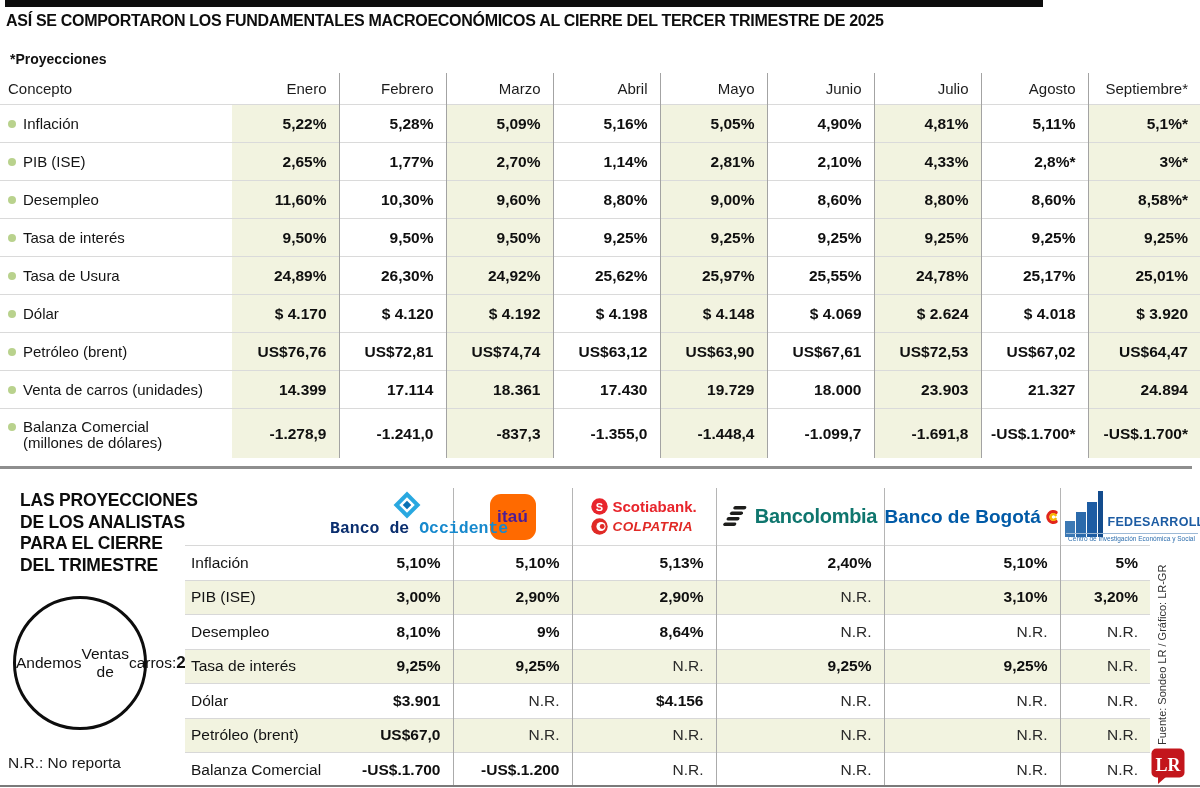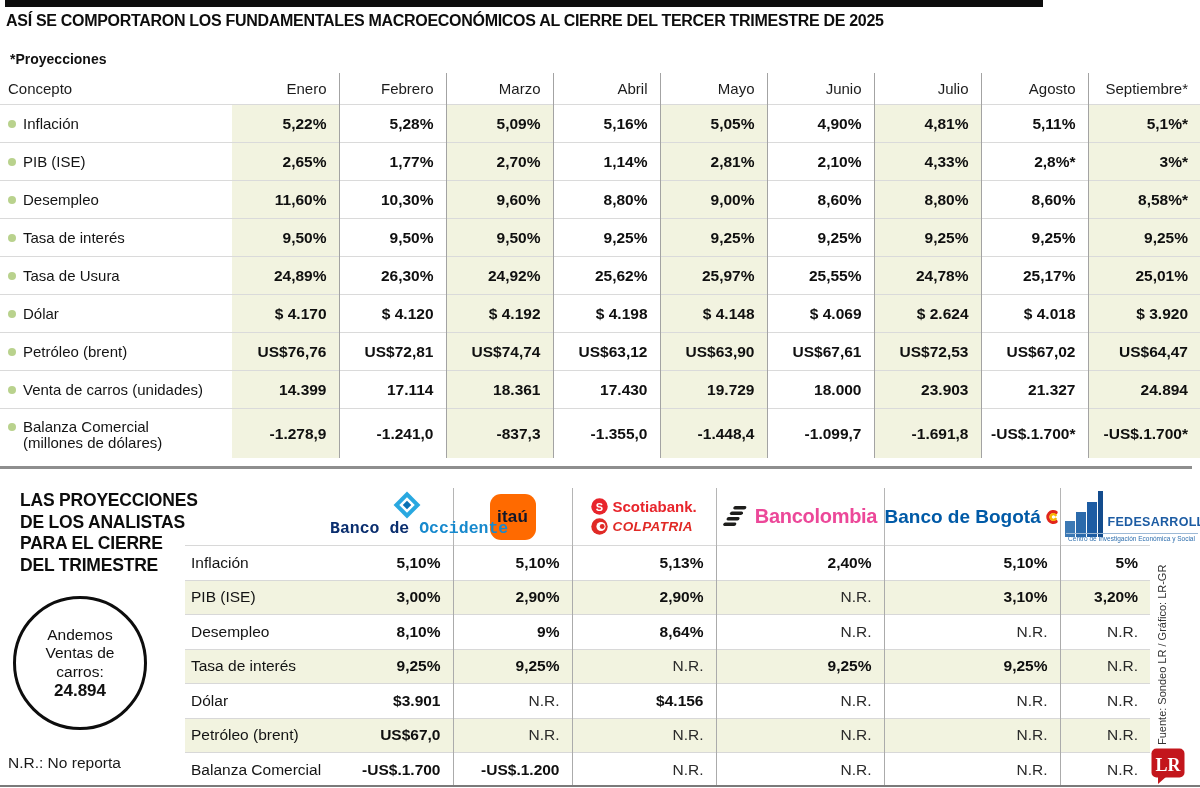--- a/index.html
+++ b/index.html
@@ -16,21 +16,21 @@
   table.main tr.tall td{height:47px;}
   table.main td.lbl{padding-left:8px;color:#141414;line-height:17px;}
   table.main td.val{font-weight:700;text-align:right;padding-right:12px;color:#0f0f0f;font-size:15.5px;}
   .stripe{background:#f2f3e0;}
   .sep{border-left:1px solid #a3a3a3;}
   .dot{display:inline-block;width:8px;height:8px;border-radius:50%;background:#b9d28d;margin-right:7px;vertical-align:1px;}
   .lbl2{margin-left:15px;line-height:15px;}
   .divider{position:absolute;left:0;top:466px;width:1192px;height:3px;background:#8e8e8e;}
   
   .analysts-heading{position:absolute;left:20px;top:490px;font-size:17.5px;font-weight:700;line-height:21.5px;letter-spacing:-0.2px;color:#0d0d0d;}
-  .circle{position:absolute;left:13px;top:596px;width:134px;height:134px;border:3.5px solid #0d0d0d;border-radius:50%;box-sizing:border-box;display:flex;flex-direction:column;align-items:center;justify-content:center;text-align:center;font-size:15.5px;line-height:18.5px;background:#fff;}
+  .circle{position:absolute;left:13px;top:596px;width:134px;height:134px;border:3.5px solid #0d0d0d;border-radius:50%;box-sizing:border-box;display:flex;flex-direction:row;align-items:center;text-align:center;font-size:15.5px;line-height:18.5px;background:#fff;}
   .circle-value{font-weight:700;font-size:17px;margin-top:1px;}
   .nr-note{position:absolute;left:8px;top:754px;font-size:15.5px;color:#1a1a1a;}
   
   table.analysts{position:absolute;left:185px;top:488px;width:965px;border-collapse:collapse;table-layout:fixed;}
   table.analysts thead tr{height:57px;}
   table.analysts th{vertical-align:middle;padding:0;font-weight:400;}
   table.analysts th.sep{border-left:1px solid #b5b5b5;}
   table.analysts tbody tr{height:34.5px;border-top:1px solid #d8d8d8;}
   table.analysts tbody tr.alt{background:#f2f3e0;}
   table.analysts td{vertical-align:middle;white-space:nowrap;font-size:15.5px;}
@@ -38,25 +38,25 @@
   td.aval{font-weight:700;text-align:right;padding-right:12px;color:#0f0f0f;}
   td.aval.nr{font-weight:400;color:#2a2a2a;}
   table.analysts td.sep{border-left:1px solid #ababab;}
   
   .bdo{position:relative;height:57px;}
   .bdo svg{position:absolute;left:62px;top:2px;}
   .bdo-text{position:absolute;left:0;bottom:7px;width:100%;text-align:center;font-size:16.5px;font-weight:700;white-space:nowrap;font-family:Liberation Mono, monospace;}
   .bdo-dark{color:#0a2e6e;}
   .bdo-light{color:#1789cd;}
   .itau-wrap{display:flex;justify-content:center;align-items:center;height:57px;}
-  .itau{width:46px;height:46px;background:#ff6a00;border-radius:11px;color:#0f172a;font-size:17px;font-weight:700;display:flex;align-items:center;justify-content:center;letter-spacing:0.2px;}
+  .itau{width:46px;height:46px;background:#ff6a00;border-radius:11px;color:#4c1d95;font-size:17px;font-weight:700;display:flex;align-items:center;justify-content:center;letter-spacing:0.2px;}
   .scotia{display:flex;flex-direction:column;gap:3px;align-items:flex-start;padding-left:18px;}
   .scotia-line{display:flex;align-items:center;gap:5px;font-size:15px;font-weight:700;color:#e8252c;}
   .colpatria-line{display:flex;align-items:center;gap:5px;font-size:13.5px;font-weight:700;font-style:italic;color:#e02a26;letter-spacing:0.4px;}
-  .bcol{display:flex;align-items:center;justify-content:center;gap:6px;font-size:20px;font-weight:700;color:#ec4899;letter-spacing:-0.3px;}
+  .bcol{display:flex;align-items:center;justify-content:center;gap:6px;font-size:20px;font-weight:700;color:#0f766e;letter-spacing:-0.3px;}
   .bog{display:flex;align-items:center;justify-content:center;gap:4px;font-size:19px;font-weight:700;color:#005aa7;white-space:nowrap;}
   .fede{position:relative;width:132px;height:56px;margin-left:4px;}
   .fede svg{position:absolute;left:0;top:2px;}
   .fede-name{position:absolute;left:43px;top:26px;font-size:12.5px;font-weight:700;color:#1d5ca3;letter-spacing:0.3px;}
   .fede-sub{position:absolute;left:1px;top:44px;width:132px;font-size:6.5px;color:#2f6fae;white-space:nowrap;border-top:1px solid #9db9d6;padding-top:1px;}
   
   .source{position:absolute;left:1156px;top:745px;width:235px;font-size:11px;color:#333;transform:rotate(-90deg);transform-origin:0 0;white-space:nowrap;}
   .lr-wrap{position:absolute;left:1150px;top:747px;}
   .bottomline{position:absolute;left:0;top:785px;width:1200px;height:2px;background:#7a7a7a;}
 </style>

